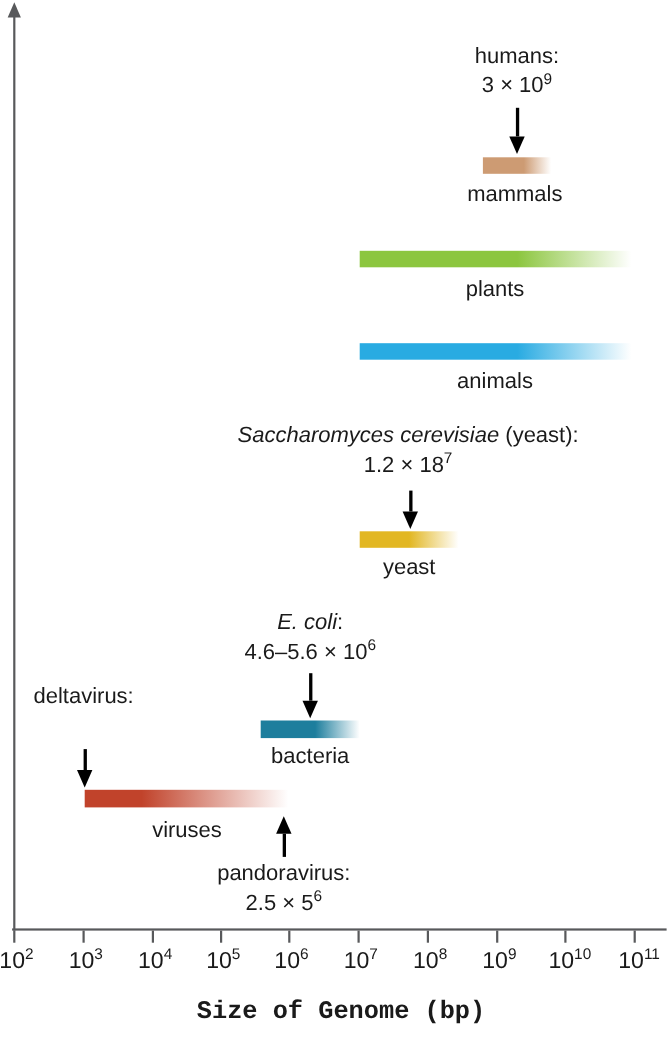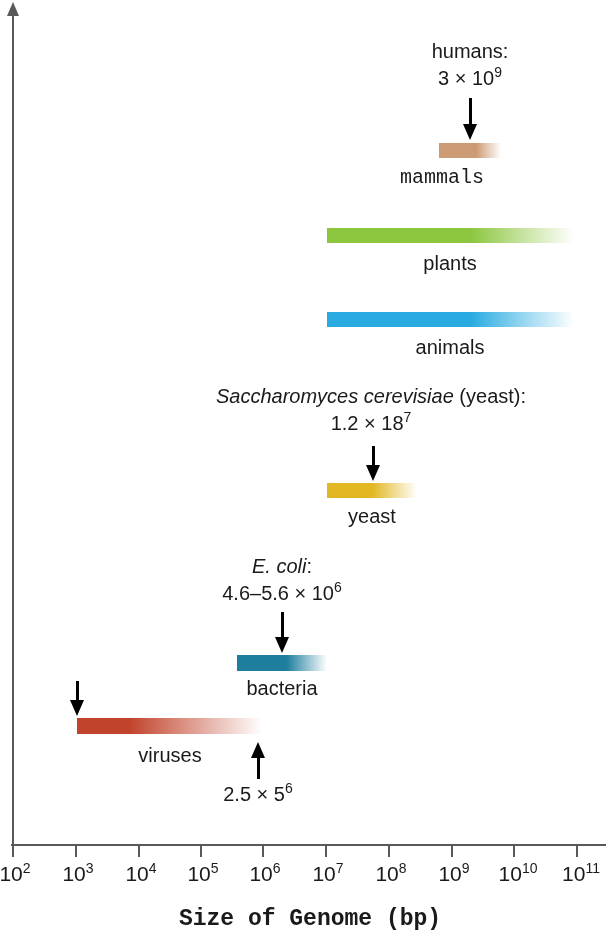--- a/index.html
+++ b/index.html
@@ -143,21 +143,21 @@
   <span class="tick-label" style="left:265px"><span>10</span><sup>6</sup></span>
   <span class="tick-label" style="left:328px"><span>10</span><sup>7</sup></span>
   <span class="tick-label" style="left:391px"><span>10</span><sup>8</sup></span>
   <span class="tick-label" style="left:454px"><span>10</span><sup>9</sup></span>
   <span class="tick-label" style="left:518px"><span>10</span><sup>10</sup></span>
   <span class="tick-label" style="left:581px"><span>10</span><sup>11</sup></span>
 
   <div class="axis-title">Size of Genome (bp)</div>
 
   <div class="bar bar-mammals" style="left: 439px; top: 143px; width: 62px; height: 15px; --bar-color: #cd9b73;"></div>
-  <div class="bar-label" style="left:442px; top:166px;font-family:Liberation Mono, monospace;">mammals</div>
+  <div class="bar-label" style="left:468px; top:166px;">mammals</div>
 
   <div class="bar bar-plants" style="left: 327px; top: 228px; width: 247px; height: 15px; --bar-color: #8cc63f;"></div>
   <div class="bar-label" style="left:450px; top:252px;">plants</div>
 
   <div class="bar bar-animals" style="left: 327px; top: 312px; width: 247px; height: 15px; --bar-color: #29abe2;"></div>
   <div class="bar-label" style="left:450px; top:336px;">animals</div>
 
   <div class="bar bar-fungi" style="left: 327px; top: 483px; width: 90px; height: 15px; --bar-color: #e2b723;"></div>
   <div class="bar-label" style="left:372px; top:505px;">yeast</div>
 
@@ -188,27 +188,29 @@
   <div class="annot" style="left:282px; top:553px;">
     <div><span class="species">E. coli</span><span>:</span></div>
     <div class="val"><span>4.6–5.6 × 10</span><sup>6</sup></div>
   </div>
   <div class="arrow" style="left:282px; top:612px; height:41px;">
     <div class="stem"></div>
       <div class="head-down"></div>
   </div>
 
   <div class="annot" style="left:76px; top:620px;">
+    <div>deltavirus:</div>
   </div>
   <div class="arrow" style="left:77px; top:681px; height:35px;">
     <div class="stem"></div>
       <div class="head-down"></div>
   </div>
 
   <div class="arrow" style="left:258px; top:742px; height:37px;">
     <div class="head-up"></div>
       <div class="stem"></div>
   </div>
   <div class="annot" style="left:258px; top:781px;">
+    <div>pandoravirus:</div>
     <div class="val"><span>2.5 × 5</span><sup>6</sup></div>
   </div>
 
 </div>
 
 </body></html>

